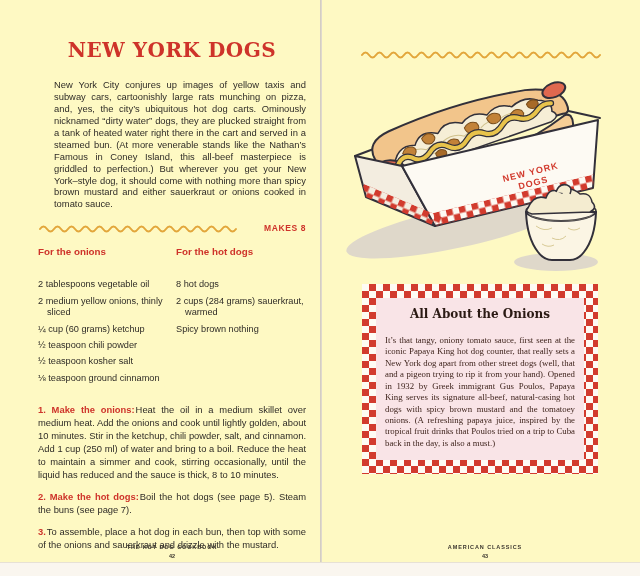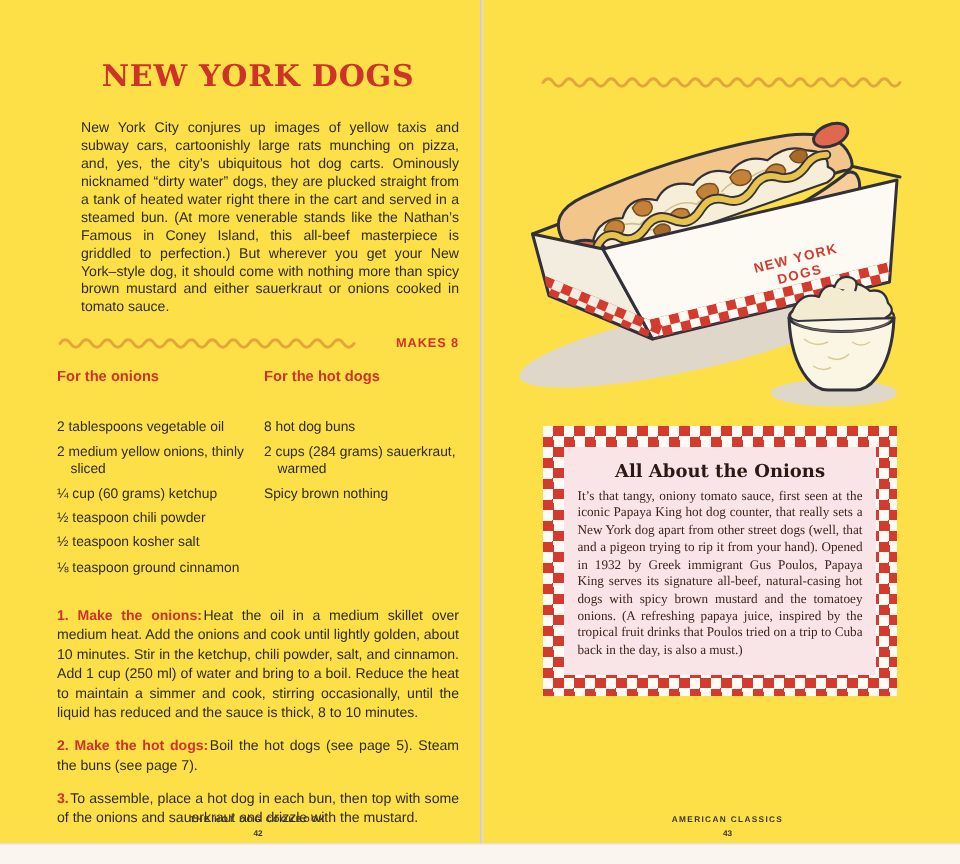--- a/index.html
+++ b/index.html
@@ -1,18 +1,18 @@
 <!DOCTYPE html>
 <html><head>
 <meta charset="utf-8">
 <style>
   * { margin:0; padding:0; box-sizing:border-box; }
   html,body { width:640px; height:576px; }
   body { font-family:"Liberation Sans", sans-serif; }
-  .book { position:relative; width:640px; height:576px; background:#fde047; overflow:hidden; }
+  .book { position:relative; width:640px; height:576px; background:#fef9c3; overflow:hidden; }
 
   
   .page-left { position:absolute; left:38px; top:38px; width:268px; color:#2F2C27; }
   .recipe-title { font-family:"DejaVu Serif", serif; font-weight:bold; font-size:20px;
                   letter-spacing:.5px; color:#CE332A; text-align:center; }
   .intro { margin-top:17px; font-size:9.4px; line-height:1.27; text-align:justify;margin-left:16px; }
   .makes-row { margin-top:13px; display:flex; align-items:flex-end; }
   .wave-svg { display:block; }
   .makes { margin-left:auto; color:#CE332A; font-weight:bold; font-size:8.5px; letter-spacing:.6px; white-space:nowrap; }
   .cols { display:flex; margin-top:13px; }
@@ -36,21 +36,21 @@
   .right-wave { position:absolute; left:360px; top:49px; }
   .illustration { position:absolute; left:338px; top:66px; }
 
   .info-box { position:absolute; left:362px; top:284px; width:236px;
               background:
                 conic-gradient(#D23B2E 0 25%, transparent 0 50%, #D23B2E 0 75%, transparent 0)
                 0 0 / 14px 14px, #FEFBF4;
               padding:14px; }
   .info-inner { background:#F9E4E7; padding:9px 9px 11px; }
   .info-title { font-family:"DejaVu Serif", serif; font-weight:bold; font-size:12px;
-                color:#2B1A14; text-align:center; margin-bottom:4px; }
+                color:#2B1A14; text-align:center; margin-bottom:14px; }
   .info-body { font-family:"Liberation Serif", serif; font-size:8.8px; line-height:1.3;
                color:#3F241D; text-align:justify; }
 
   .spine { position:absolute; left:320px; top:0; width:2px; height:576px;
            background:linear-gradient(90deg,#CFC9BE,#E4DED2); }
   .bottom-edge { position:absolute; left:0; top:562px; width:640px; height:14px;
                  background:#FAF6EF; border-top:1px solid #E7E1D5; }
 </style>
 </head>
 <body>
@@ -76,21 +76,21 @@
           <li>2 medium yellow onions, thinly sliced</li>
           <li>¼ cup (60 grams) ketchup</li>
           <li>½ teaspoon chili powder</li>
           <li>½ teaspoon kosher salt</li>
           <li>⅛ teaspoon ground cinnamon</li>
         </ul>
       </div>
       <div class="col2">
         <div class="col-header">For the hot dogs</div>
         <ul class="ing-list">
-          <li>8 hot dog buns</li>
+          <li>8 hot dogs</li>
           <li>2 cups (284 grams) sauerkraut, warmed</li>
           <li>Spicy brown nothing</li>
         </ul>
       </div>
     </div>
 
     <div class="steps">
       <p><span class="step-lead">1. Make the onions:</span><span>Heat the oil in a medium skillet over medium heat. Add the onions and cook until lightly golden, about 10 minutes. Stir in the ketchup, chili powder, salt, and cinnamon. Add 1 cup (250 ml) of water and bring to a boil. Reduce the heat to maintain a simmer and cook, stirring occasionally, until the liquid has reduced and the sauce is thick, 8 to 10 minutes.</span></p>
       <p><span class="step-lead">2. Make the hot dogs:</span><span>Boil the hot dogs (see page 5). Steam the buns (see page 7).</span></p>
       <p><span class="step-lead">3.</span><span>To assemble, place a hot dog in each bun, then top with some of the onions and sauerkraut and drizzle with the mustard.</span></p>

